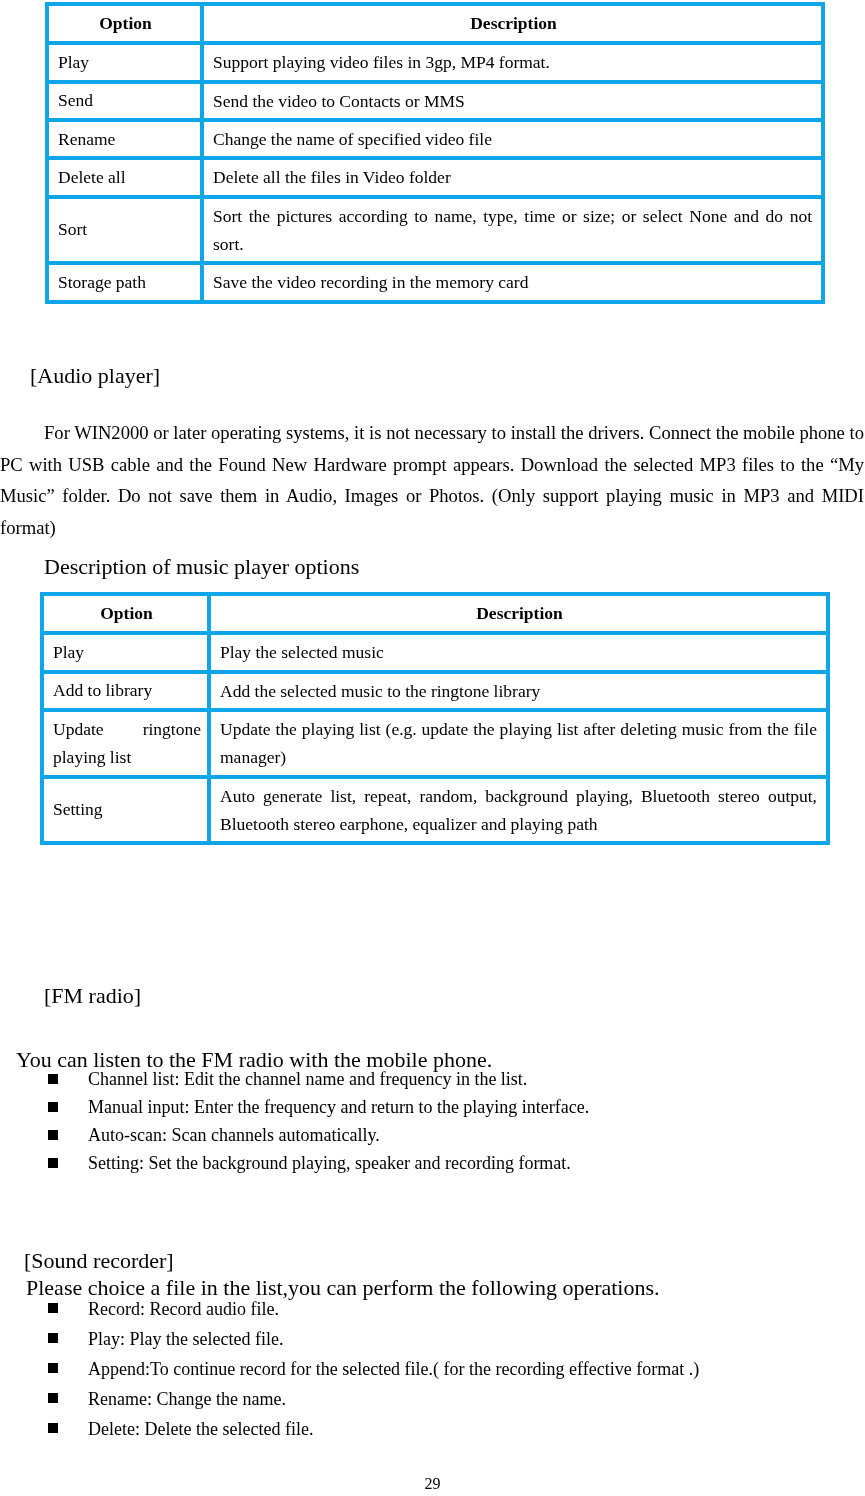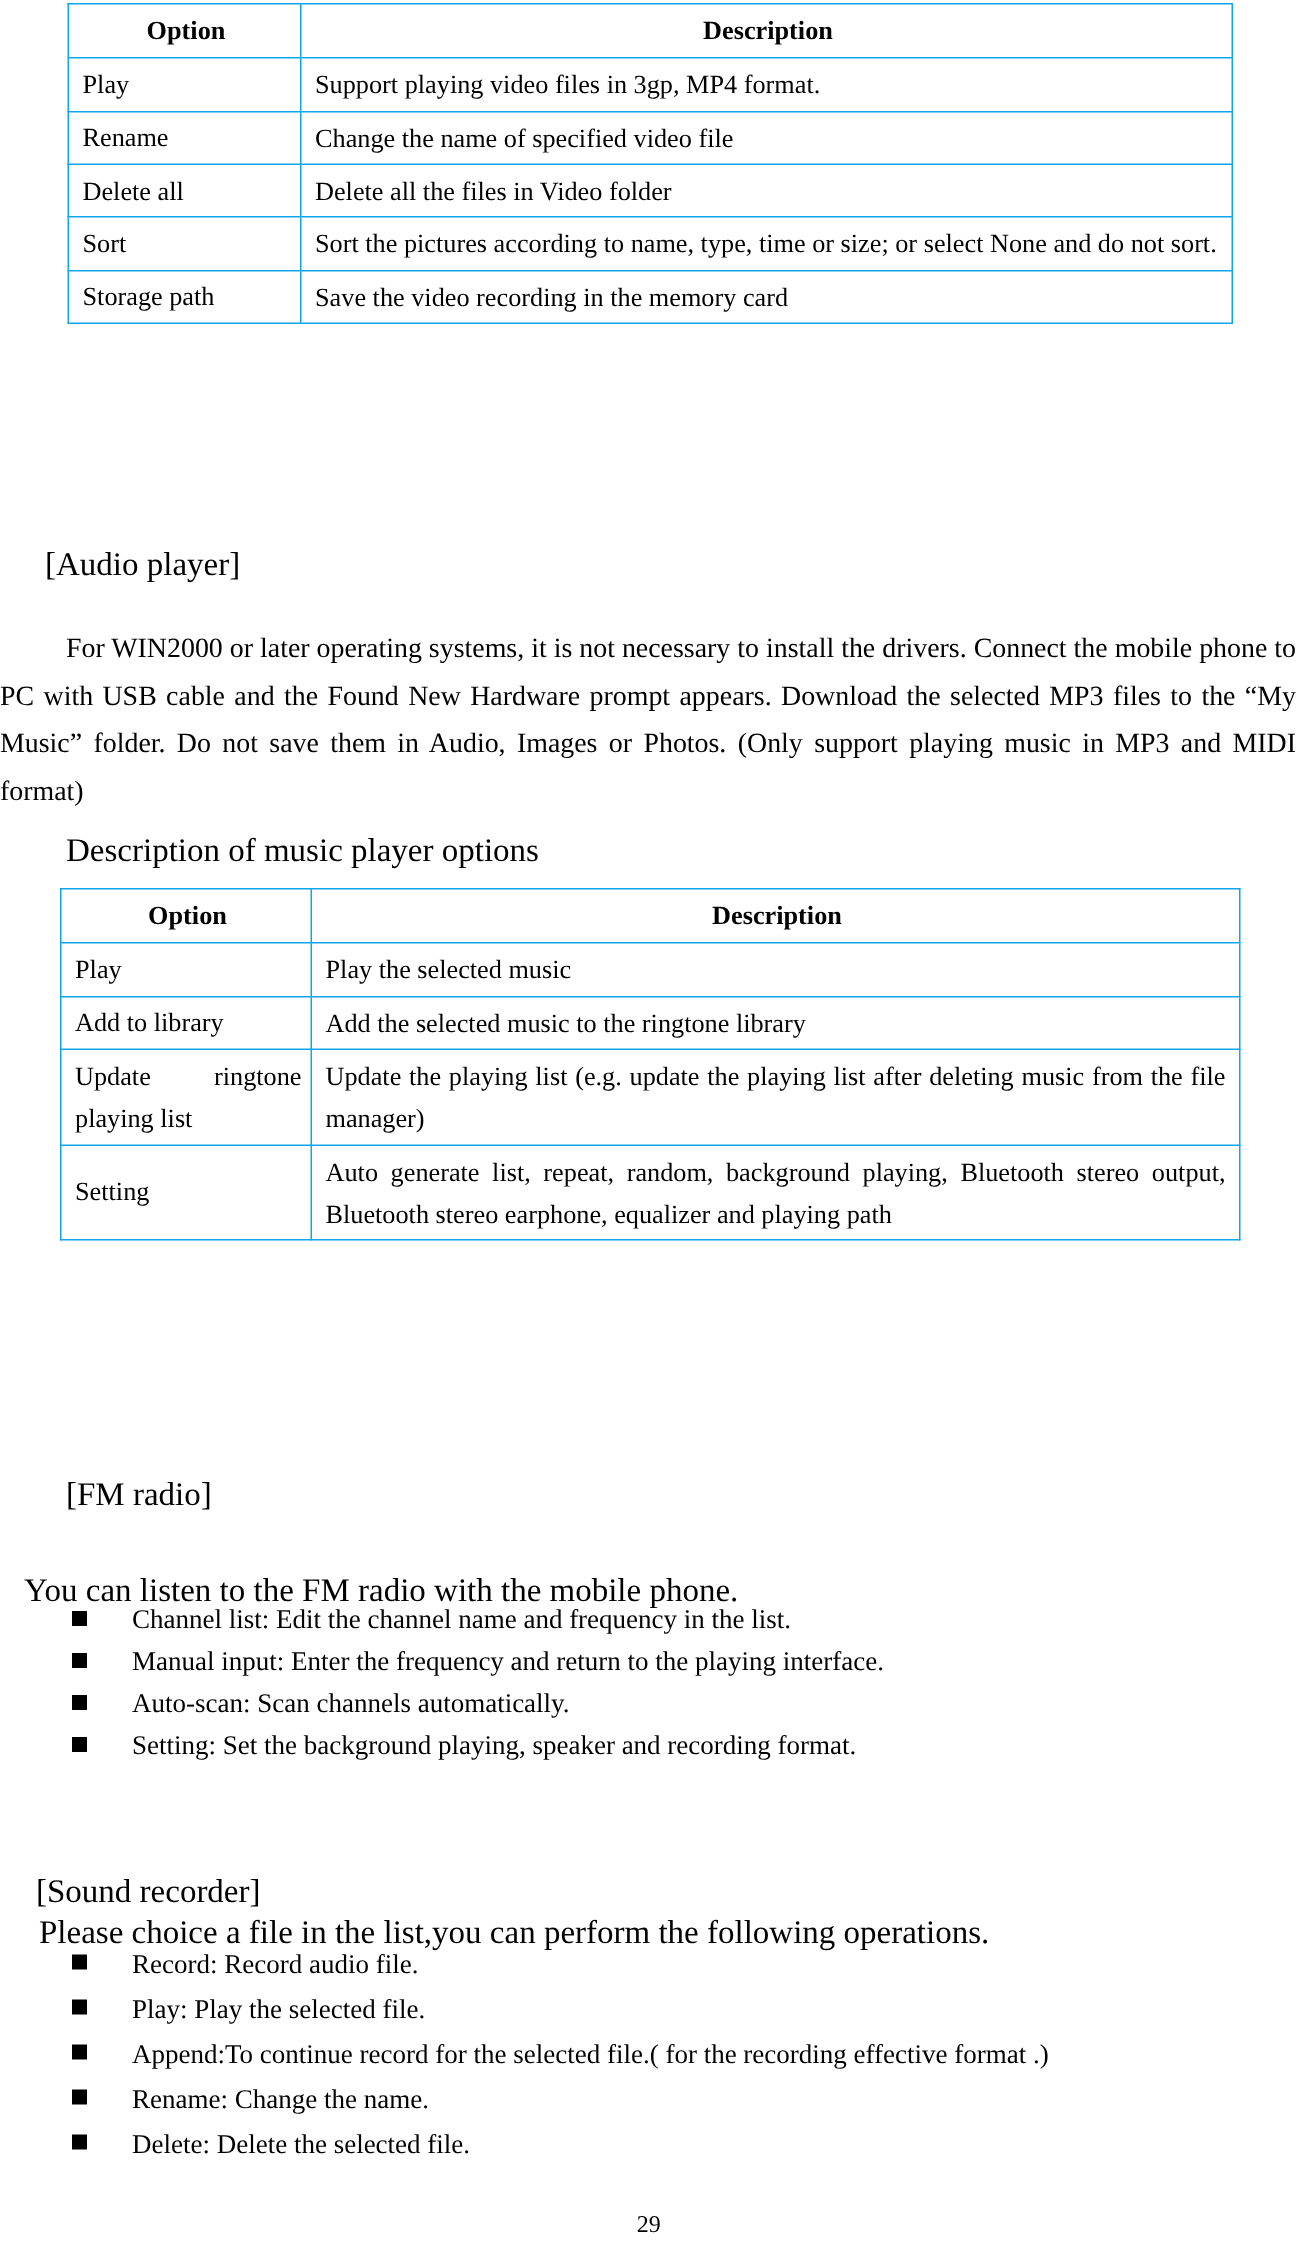--- a/index.html
+++ b/index.html
@@ -24,21 +24,21 @@
 
   
   table.opt-table {
     border-collapse: collapse;
     table-layout: fixed;
     font-size: 17.5px;
     line-height: 1.45;
   }
   table.opt-table td,
   table.opt-table th {
-    border: 1px solid #0ea5e9;
+    border: 4px solid #0ea5e9;
     vertical-align: middle;
     padding: 3px 6px 3px 8px;
     font-weight: normal;
     text-align: left;
   }
   table.opt-table th {
     text-align: center;
     font-weight: bold;
     padding-top: 5px;
     padding-bottom: 5px;
@@ -144,20 +144,24 @@
         <th>Option</th>
         <th>Description</th>
       </tr>
     </thead>
     <tbody>
       <tr>
         <td class="opt">Play</td>
         <td class="desc">Support playing video files in 3gp, MP4 format.</td>
       </tr>
       <tr>
+        <td class="opt">Send</td>
+        <td class="desc">Send the video to Contacts or MMS</td>
+      </tr>
+      <tr>
         <td class="opt">Rename</td>
         <td class="desc">Change the name of specified video file</td>
       </tr>
       <tr>
         <td class="opt">Delete all</td>
         <td class="desc">Delete all the files in Video folder</td>
       </tr>
       <tr>
         <td class="opt">Sort</td>
         <td class="desc">Sort the pictures according to name, type, time or size; or select None and do not sort.</td>

